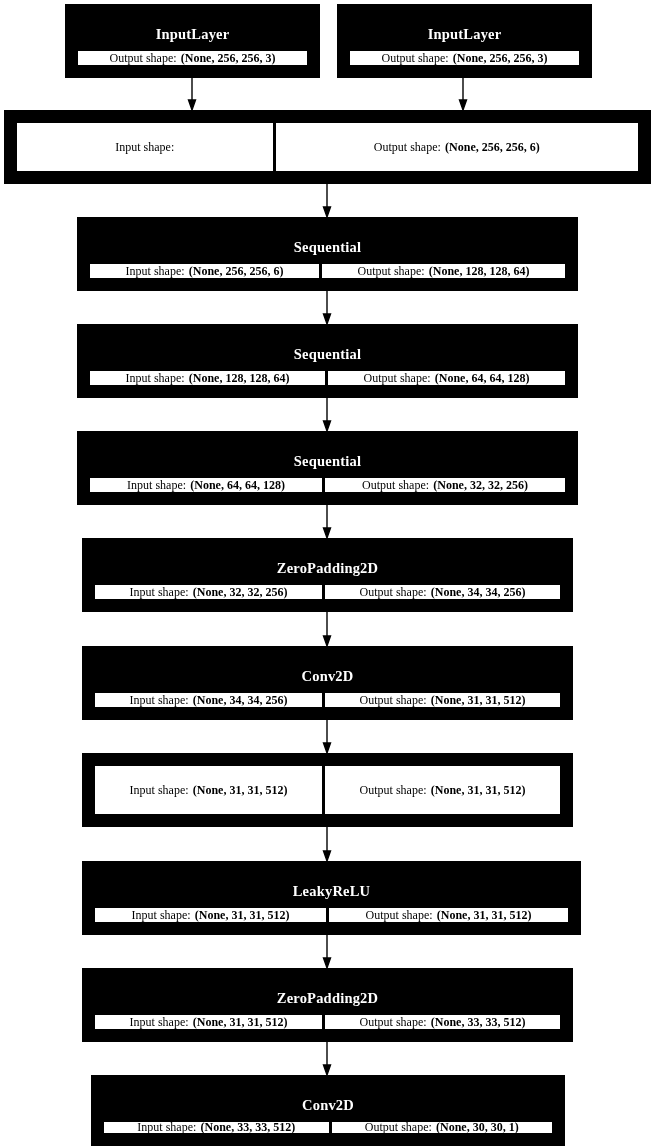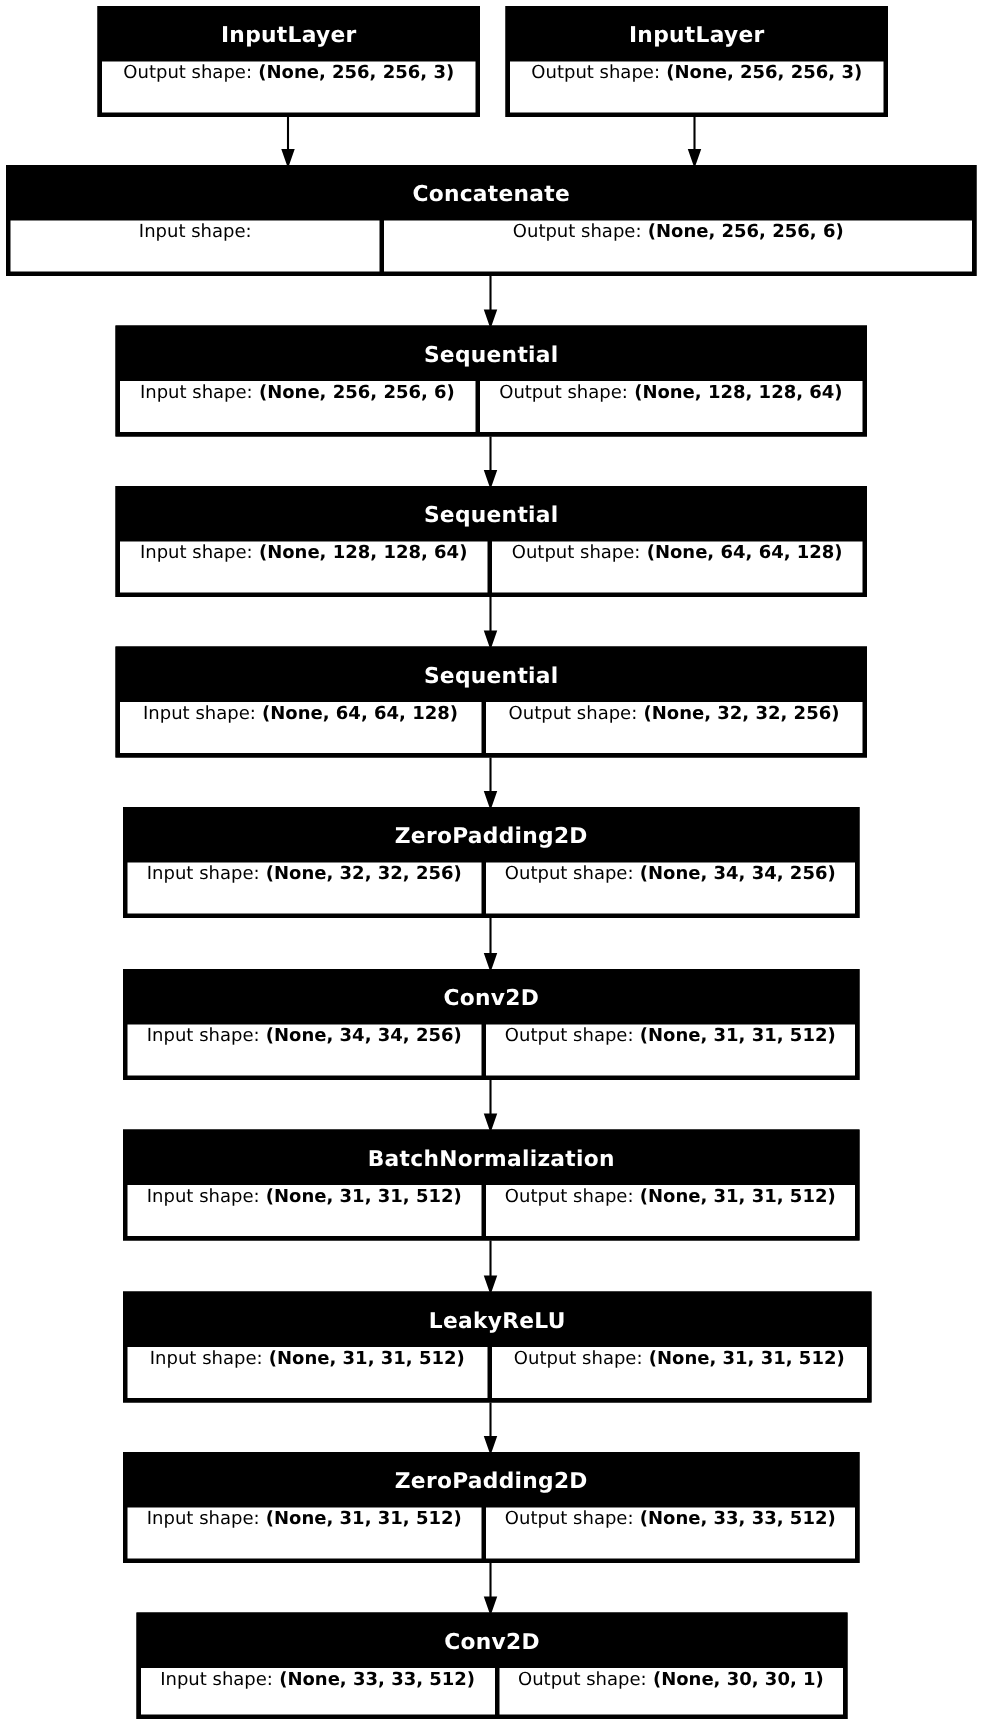--- a/index.html
+++ b/index.html
@@ -13,23 +13,24 @@
     width: 655px;
     height: 1148px;
     background: #ffffff;
     overflow: hidden;
   }
   .node {
     position: absolute;
     box-sizing: border-box;
     background: #000000;
     border: 1px solid #000000;
-    padding: 2px;
+    padding: 12px;
     display: flex;
     flex-direction: column;
+    font-family: Liberation Serif, serif;
   }
   .node-title {
     height: 34px;
     flex: 0 0 34px;
     display: flex;
     align-items: center;
     justify-content: center;
     color: #ffffff;
     font-weight: 700;
     font-size: 14.5px;
@@ -39,20 +40,21 @@
     flex: 1 1 auto;
     display: flex;
     flex-direction: row;
     gap: 3px;
     min-height: 0;
   }
   .cell {
     background: #ffffff;
     color: #000000;
     display: flex;
+    align-items: center;
     justify-content: center;
     flex: 1 1 auto;
     min-width: 0;
     overflow: hidden;
     white-space: nowrap;
     padding: 0 6px;
     font-size: 12px;
   }
   .cell .lbl { font-weight: 400; }
   .cell .val { font-weight: 700; margin-left: 0.35em; }
@@ -110,21 +112,20 @@
     <div class="node-title">InputLayer</div>
     <div class="node-body">
       <div class="cell">
         <span class="lbl">Output shape:</span>
         <span class="val">(None, 256, 256, 3)</span>
       </div>
     </div>
   </div>
 
   <div class="node" style="left:4px;top:110px;width:647px;height:74px">
-    <div class="node-title">Concatenate</div>
     <div class="node-body">
       <div class="cell">
         <span class="lbl">Input shape:</span>
       </div>
       <div class="cell">
         <span class="lbl">Output shape:</span>
         <span class="val">(None, 256, 256, 6)</span>
       </div>
     </div>
   </div>
@@ -193,21 +194,20 @@
         <span class="val">(None, 34, 34, 256)</span>
       </div>
       <div class="cell">
         <span class="lbl">Output shape:</span>
         <span class="val">(None, 31, 31, 512)</span>
       </div>
     </div>
   </div>
 
   <div class="node" style="left:82px;top:753px;width:491px;height:74px">
-    <div class="node-title">BatchNormalization</div>
     <div class="node-body">
       <div class="cell">
         <span class="lbl">Input shape:</span>
         <span class="val">(None, 31, 31, 512)</span>
       </div>
       <div class="cell">
         <span class="lbl">Output shape:</span>
         <span class="val">(None, 31, 31, 512)</span>
       </div>
     </div>

